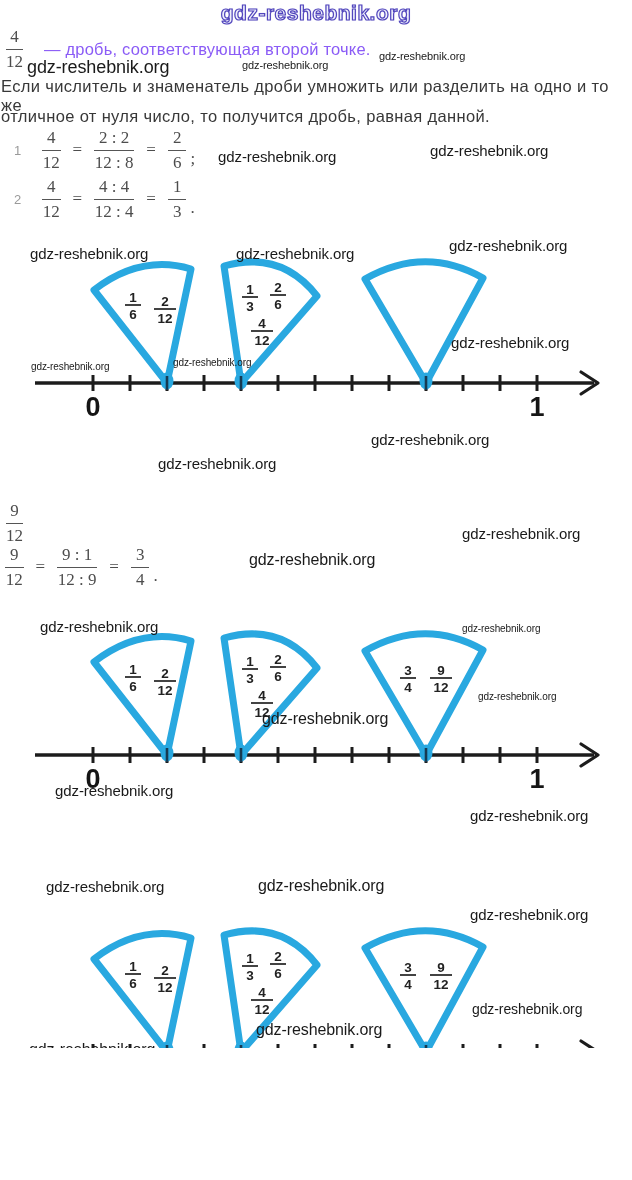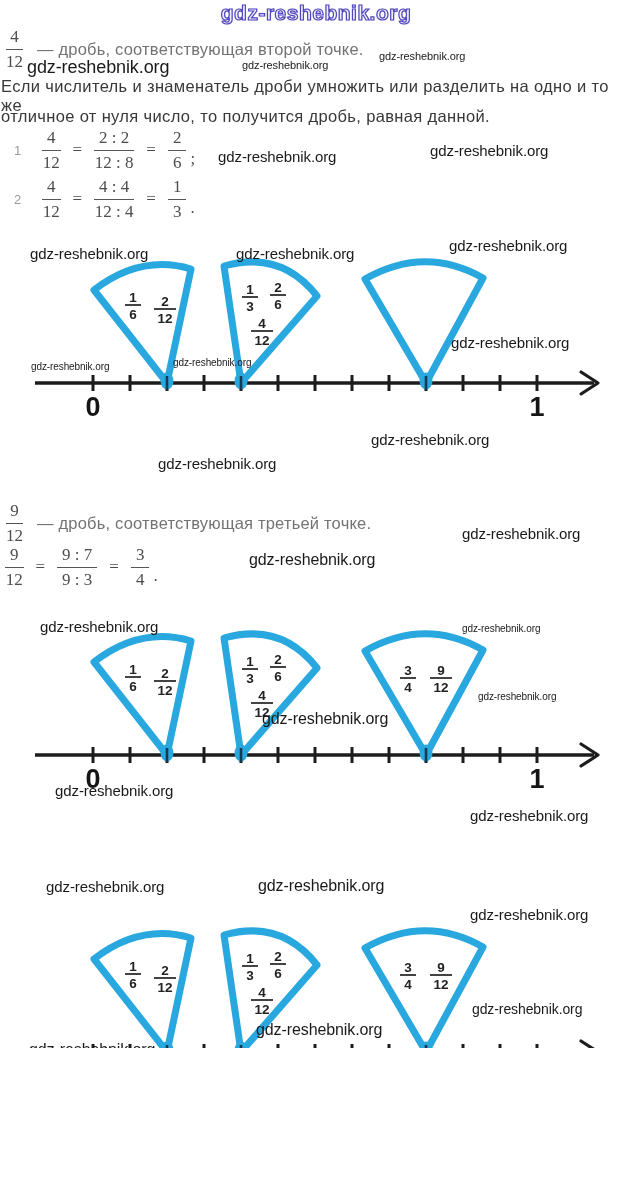--- a/index.html
+++ b/index.html
@@ -8,21 +8,21 @@
   .header-wm{position:absolute;top:1px;left:0;width:100%;text-align:center;
         font:bold 21px "Liberation Sans",sans-serif;letter-spacing:.5px;
         color:#eef0fb;-webkit-text-stroke:1.2px #5246bd;text-shadow:0 0 1px #5246bd;}
   .intro{position:absolute;display:flex;align-items:center;}
   .intro1{left:6px;top:27px;}
   .intro2{left:6px;top:501px;}
   .ifrac{display:inline-block;text-align:center;font-family:"Liberation Serif",serif;
         font-size:17px;color:#4d4d4d;}
   .ifrac .num{display:block;border-bottom:1.6px solid #555;padding:0 4px 2px;}
   .ifrac .den{display:block;padding-top:2px;}
-  .itext{margin-left:14px;font-size:16.5px;color:#737373;letter-spacing:.2px;}
+  .itext{margin-left:21px;font-size:16.5px;color:#8b5cf6;letter-spacing:.2px;}
   .rule{position:absolute;left:1px;font-size:16.5px;color:#383838;letter-spacing:.35px;}
   .rule1{top:77px;}
   .rule2{top:107px;}
   .eqs{position:absolute;}
   #eqs1{left:14px;top:126px;}
   #eqs2{left:5px;top:543px;}
   .eq-row{display:flex;align-items:center;gap:12px;height:48px;margin-bottom:1px;
         font-family:"Liberation Serif",serif;font-size:17px;color:#4d4d4d;}
   .eq-marker{font-family:"Liberation Sans",sans-serif;font-size:13px;color:#9a9a9a;
         width:10px;margin-right:6px;}
@@ -91,33 +91,32 @@
         </span>
         <span class="eq-tail">.</span>
       </div>
     </div>
 
   <div class="intro intro2">
     <span class="ifrac">
       <span class="num">9</span>
       <span class="den">12</span>
     </span>
-    <span class="itext">— дробь, соответствующая третьей точке.</span>
   </div>
 
   <div class="eqs" id="eqs2">
       <div class="eq-row">
         <span class="efrac">
           <span class="n">9</span>
           <span class="d">12</span>
         </span>
         <span class="eq-sign">=</span>
         <span class="efrac">
-          <span class="n">9 : 7</span>
-          <span class="d">9 : 3</span>
+          <span class="n">9 : 1</span>
+          <span class="d">12 : 9</span>
         </span>
         <span class="eq-sign">=</span>
         <span class="efrac">
           <span class="n">3</span>
           <span class="d">4</span>
         </span>
         <span class="eq-tail">.</span>
       </div>
     </div>
 

